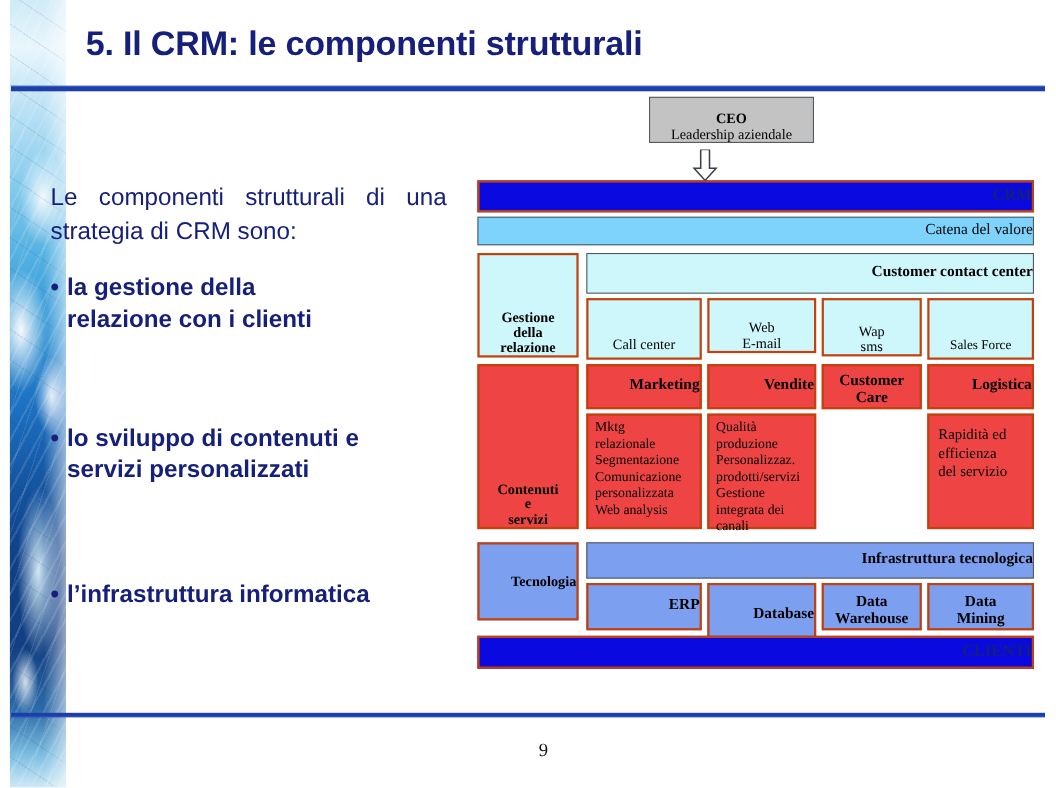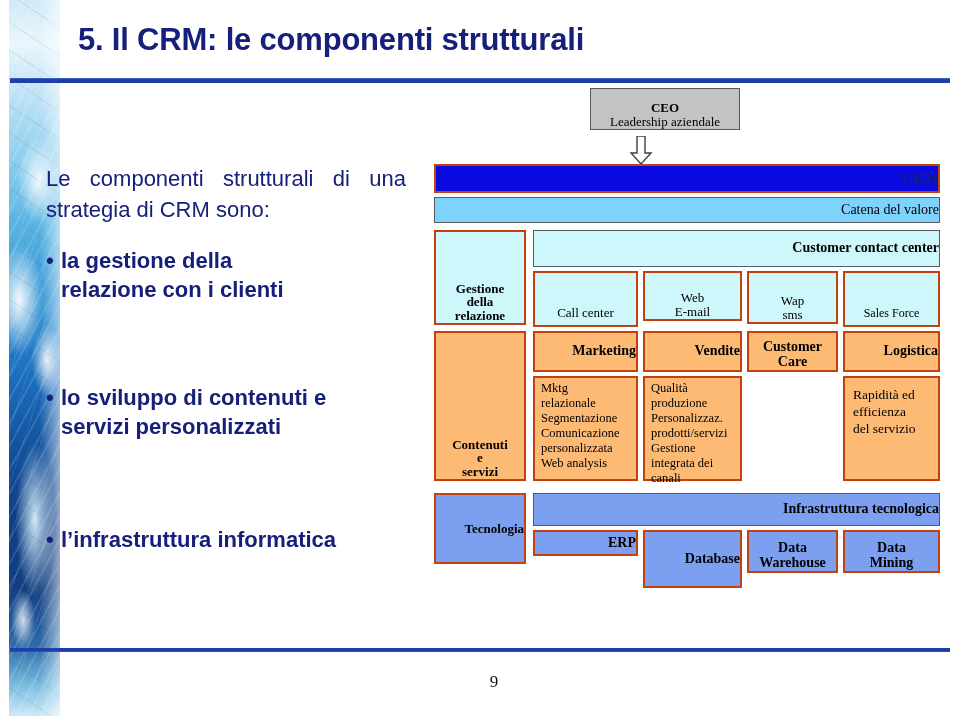--- a/index.html
+++ b/index.html
@@ -86,21 +86,21 @@
     position:absolute; box-sizing:border-box;
     border:1px solid #555a60;
     display:flex; align-items:center; justify-content:flex-end;
     text-align:center; color:#000000; line-height:1.06;
   }
   .bx.thick{ border:2px solid #c2410c; }
   .gray  { background:#c3c3c3; }
   .blue  { background:#0a0ae0; color:#16207a; }
   .white { background:#7dd3fc; }
   .lcyan { background:#cdf7fb; }
-  .cyan  { background:#fdba74; }
+  .cyan  { background:#ef4444; }
   .corn  { background:#7d9ff0; }
   .b     { font-weight:bold; }
   .topalign{ align-items:flex-start; padding-top:3px; }
   .leftalign{ justify-content:flex-start; text-align:left; padding-left:6px; }
 
   
   #ceo-arrow{ position:absolute; left:192px; top:48px; width:30px; height:30px; }
 </style>
 </head>
 <body>
@@ -218,32 +218,35 @@
   </div>
 
   <div class="bx corn thick b" style="left:0px;top:405px;width:92px;height:71px;font-size:13px;">
     <span>Tecnologia</span>
   </div>
 
   <div class="bx corn b" style="left:99px;top:405px;width:407px;height:33px;font-size:14px;">
     <span>Infrastruttura tecnologica</span>
   </div>
 
-  <div class="bx corn thick b" style="left:99px;top:442px;width:105px;height:26px;font-size:14px;padding-left:36px;">
+  <div class="bx corn thick b" style="left:99px;top:442px;width:105px;height:43px;font-size:14px;padding-left:36px;">
     <span>ERP</span>
   </div>
   <div class="bx corn thick b" style="left:209px;top:442px;width:99px;height:58px;font-size:14px;">
     <span>Database</span>
   </div>
   <div class="bx corn thick b" style="left:313px;top:442px;width:91px;height:43px;flex-direction:column;font-size:14px;">
     <div>Data</div>
     <div>Warehouse</div>
   </div>
   <div class="bx corn thick b" style="left:409px;top:442px;width:97px;height:43px;flex-direction:column;font-size:14px;">
     <div>Data</div>
     <div>Mining</div>
   </div>
 
+  <div class="bx blue thick b" style="left:0px;top:490px;width:506px;height:30px;font-size:15px;">
+    <span>CLIENTI</span>
+  </div>
 
 </div>
 
 <div id="footer-rule"></div>
 <div id="page-number">9</div>
 
 </body></html>

